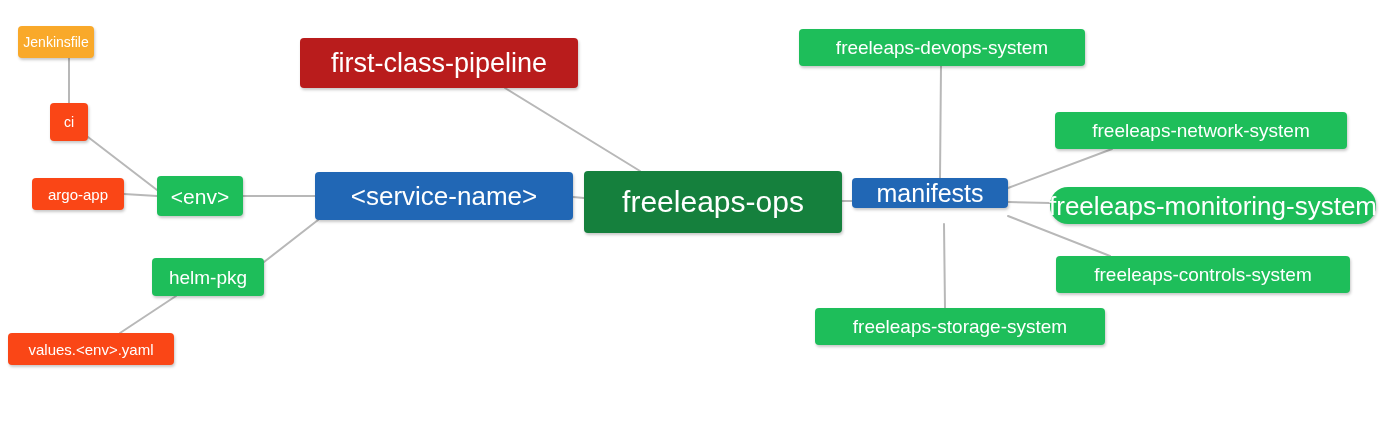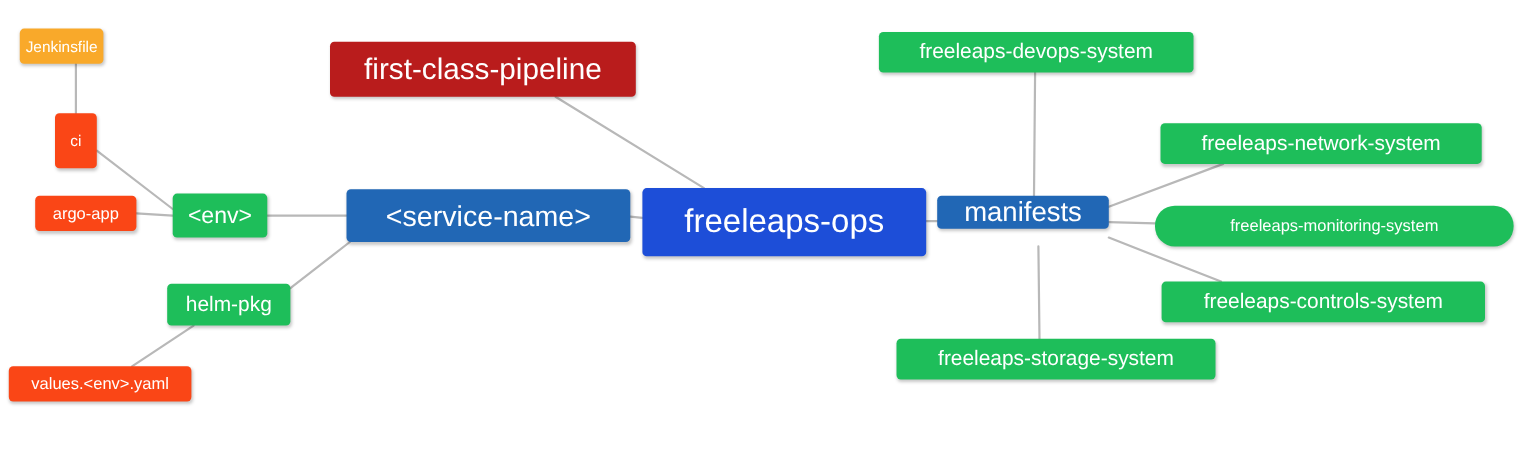--- a/index.html
+++ b/index.html
@@ -56,54 +56,54 @@
       <line x1="940" y1="178" x2="941" y2="66" stroke="#b8b8b8" stroke-width="2" stroke-linecap="round"></line>
       <line x1="1008" y1="188" x2="1112" y2="149" stroke="#b8b8b8" stroke-width="2" stroke-linecap="round"></line>
       <line x1="1008" y1="202" x2="1050" y2="203" stroke="#b8b8b8" stroke-width="2" stroke-linecap="round"></line>
       <line x1="1008" y1="216" x2="1110" y2="256" stroke="#b8b8b8" stroke-width="2" stroke-linecap="round"></line>
       <line x1="944" y1="224" x2="945" y2="308" stroke="#b8b8b8" stroke-width="2" stroke-linecap="round"></line>
     </svg>
   <div id="node-layer">
       <div class="node" style="left: 18px; top: 26px; width: 76px; height: 32px; background: rgb(249, 169, 42); font-size: 14px;">
         <span class="node-label">Jenkinsfile</span>
       </div>
-      <div class="node" style="left: 50px; top: 103px; width: 38px; height: 50px; background: rgb(250, 70, 22); font-size: 14px;">
+      <div class="node" style="left: 50px; top: 103px; width: 38px; height: 38px; background: rgb(250, 70, 22); font-size: 14px;">
         <span class="node-label">ci</span>
       </div>
       <div class="node" style="left: 32px; top: 178px; width: 92px; height: 32px; background: rgb(250, 70, 22); font-size: 15px; justify-content: center;">
         <span class="node-label">argo-app</span>
       </div>
       <div class="node" style="left: 157px; top: 176px; width: 86px; height: 40px; background: rgb(30, 190, 90); font-size: 21px;">
         <span class="node-label">&lt;env&gt;</span>
       </div>
       <div class="node" style="left: 152px; top: 258px; width: 112px; height: 38px; background: rgb(30, 190, 90); font-size: 19px;">
         <span class="node-label">helm-pkg</span>
       </div>
       <div class="node" style="left: 8px; top: 333px; width: 166px; height: 32px; background: rgb(250, 70, 22); font-size: 15px;">
         <span class="node-label">values.&lt;env&gt;.yaml</span>
       </div>
       <div class="node" style="left: 300px; top: 38px; width: 278px; height: 50px; background: #b91c1c; font-size: 27px;">
         <span class="node-label">first-class-pipeline</span>
       </div>
       <div class="node" style="left: 315px; top: 172px; width: 258px; height: 48px; background: rgb(33, 103, 181); font-size: 26px;">
         <span class="node-label">&lt;service-name&gt;</span>
       </div>
-      <div class="node" style="left: 584px; top: 171px; width: 258px; height: 62px; background: #1d4ed8; font-size: 30px;">
+      <div class="node" style="left: 584px; top: 171px; width: 258px; height: 62px; background: #15803d; font-size: 30px;">
         <span class="node-label">freeleaps-ops</span>
       </div>
       <div class="node" style="left: 852px; top: 178px; width: 156px; height: 30px; background: rgb(33, 103, 181); font-size: 25px;">
         <span class="node-label">manifests</span>
       </div>
       <div class="node" style="left: 799px; top: 29px; width: 286px; height: 37px; background: rgb(30, 190, 90); font-size: 19px;">
         <span class="node-label">freeleaps-devops-system</span>
       </div>
       <div class="node" style="left: 1055px; top: 112px; width: 292px; height: 37px; background: rgb(30, 190, 90); font-size: 19px;">
         <span class="node-label">freeleaps-network-system</span>
       </div>
-      <div class="node" style="left: 1050px; top: 187px; width: 326px; height: 37px; background: rgb(30, 190, 90); font-size: 15px; border-radius: 18px;">
+      <div class="node" style="left: 1050px; top: 187px; width: 326px; height: 37px; background: rgb(30, 190, 90); font-size: 26px; border-radius: 18px;">
         <span class="node-label">freeleaps-monitoring-system</span>
       </div>
       <div class="node" style="left: 1056px; top: 256px; width: 294px; height: 37px; background: rgb(30, 190, 90); font-size: 19px;">
         <span class="node-label">freeleaps-controls-system</span>
       </div>
       <div class="node" style="left: 815px; top: 308px; width: 290px; height: 37px; background: rgb(30, 190, 90); font-size: 19px;">
         <span class="node-label">freeleaps-storage-system</span>
       </div>
     </div>
 </div>

